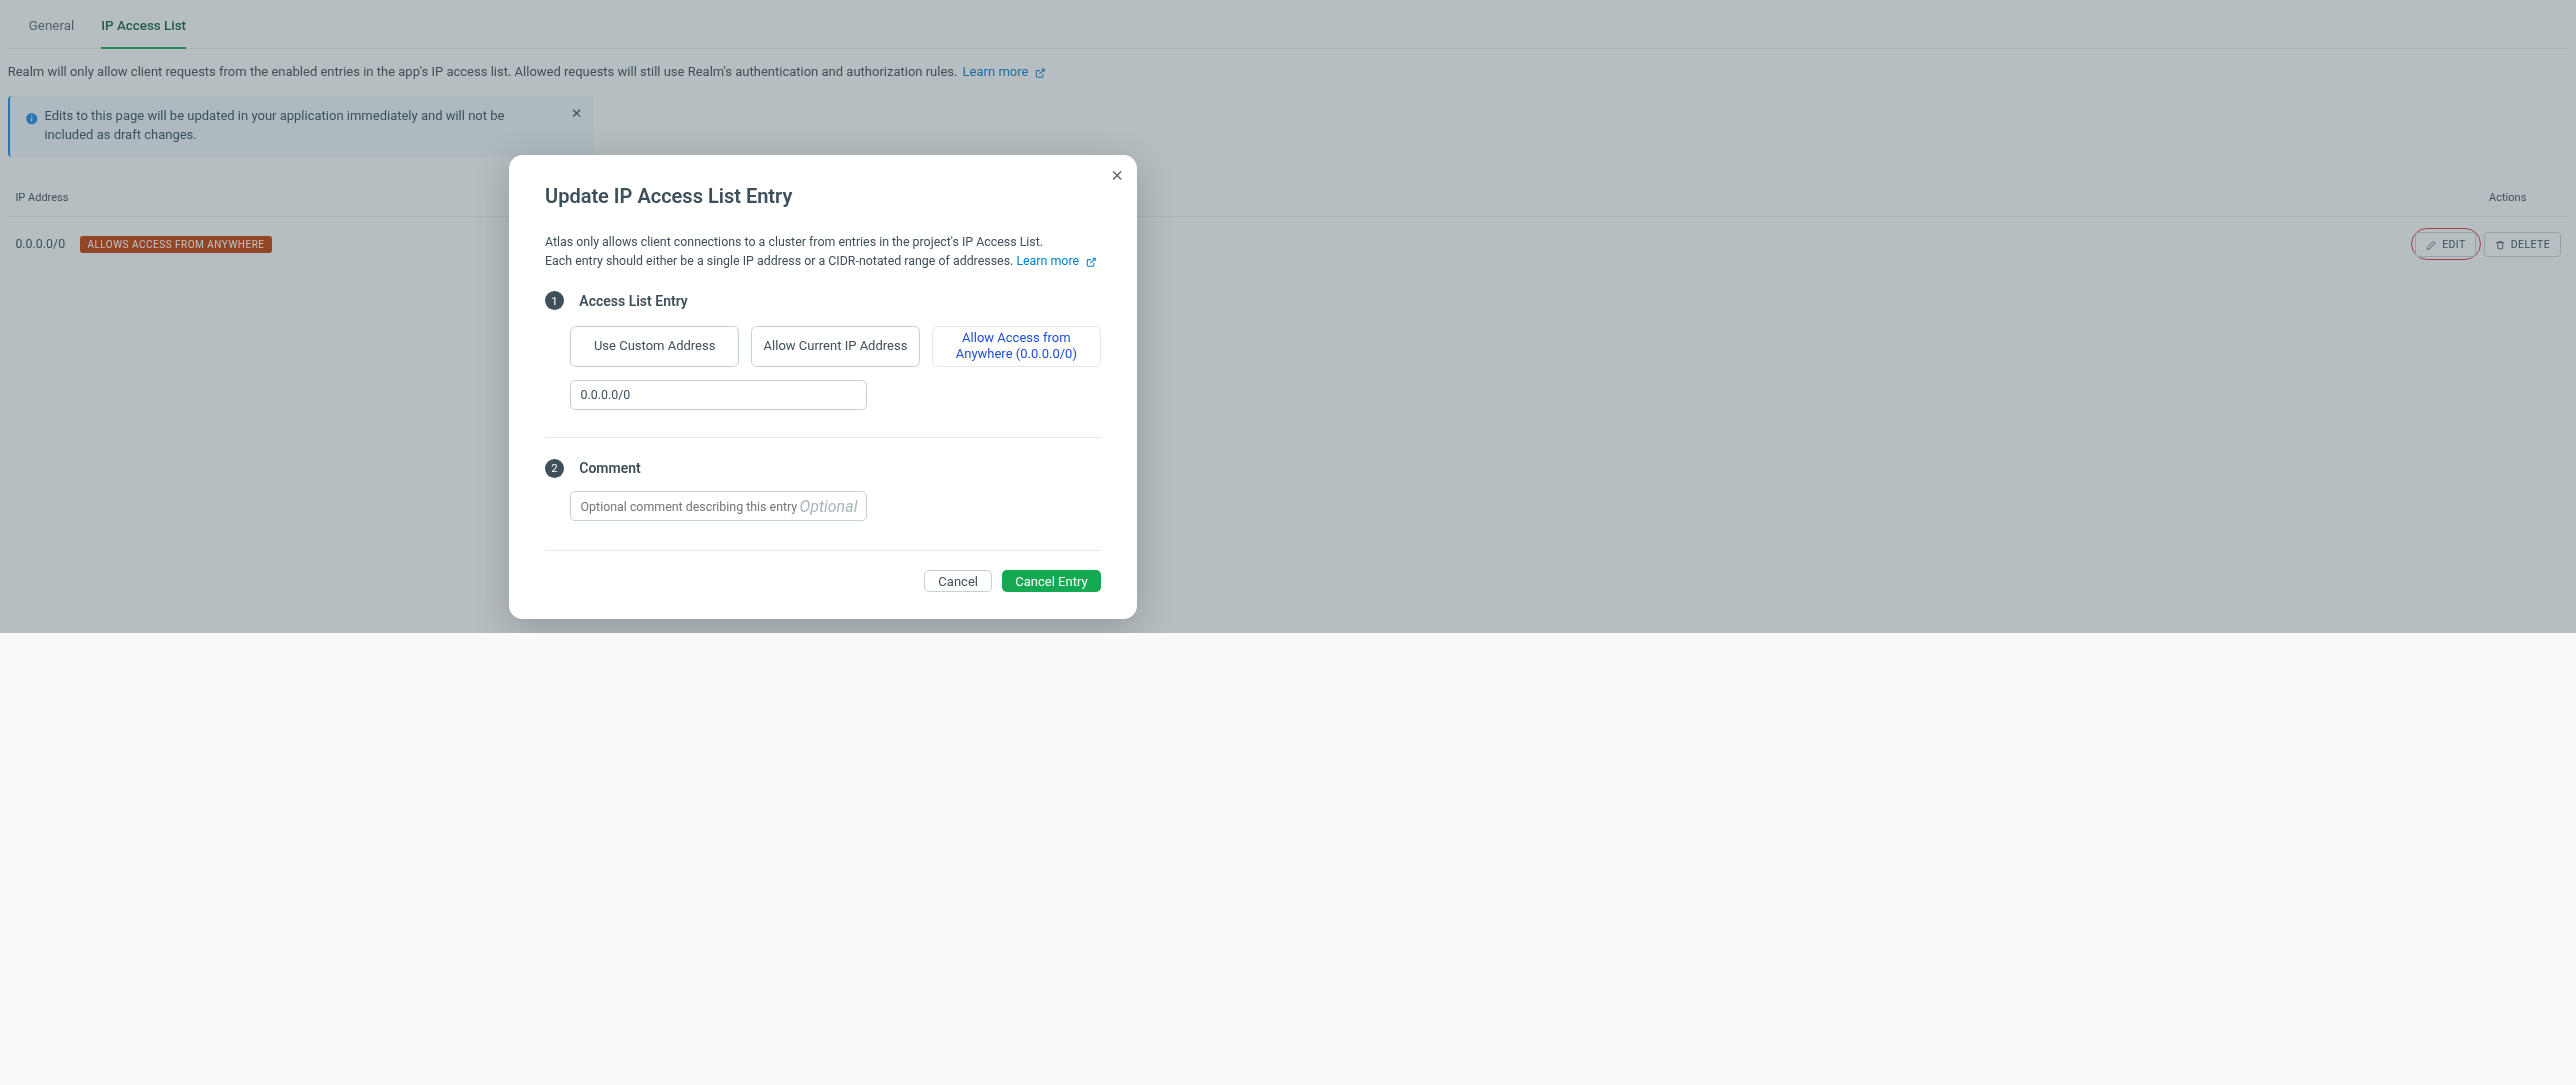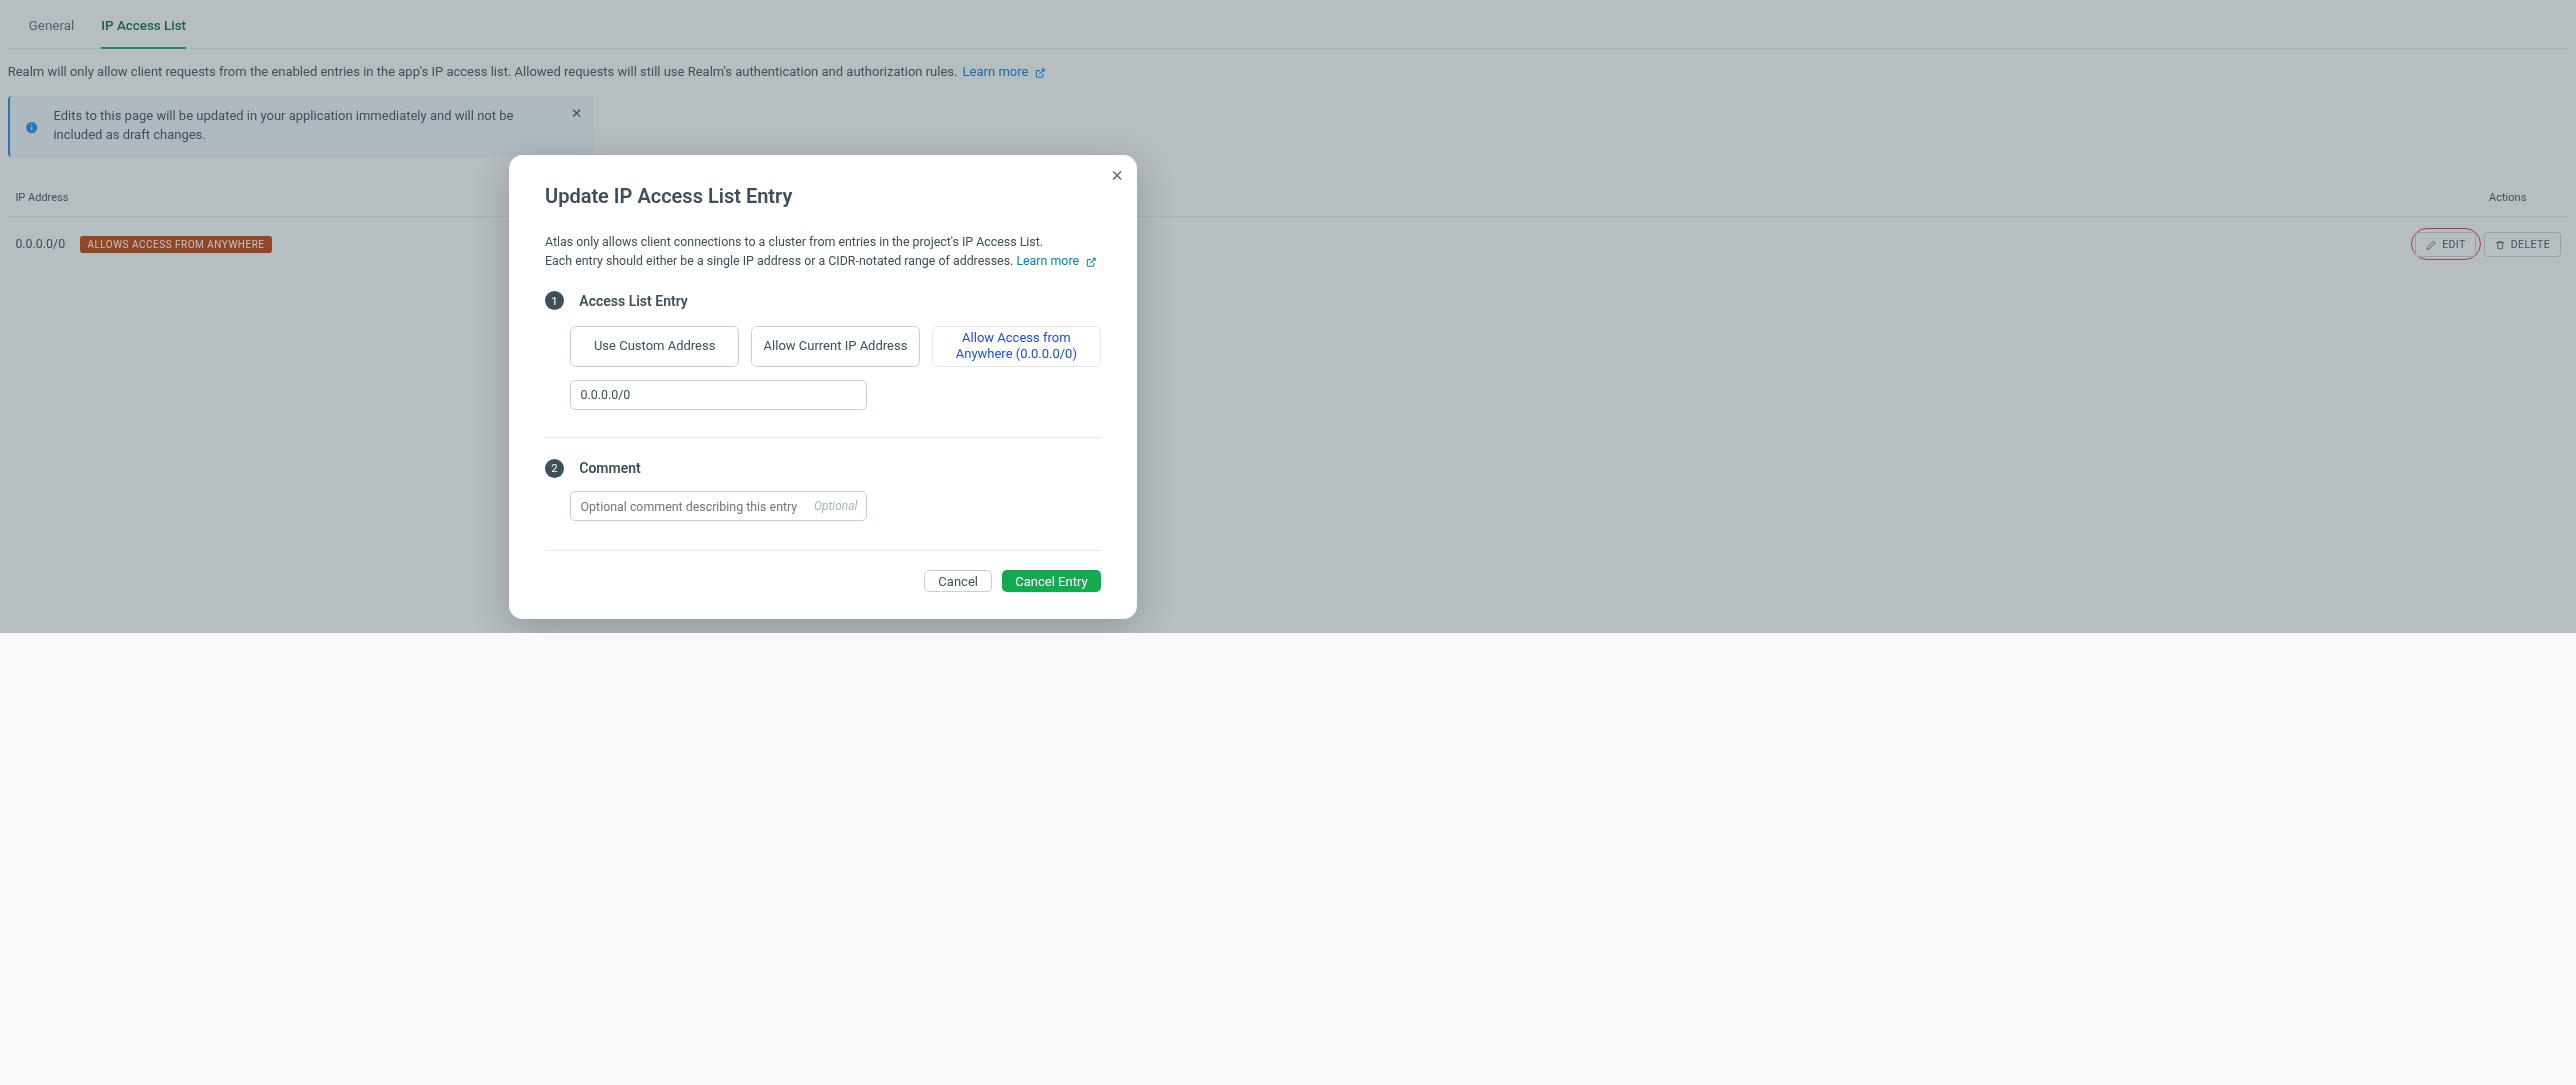--- a/index.html
+++ b/index.html
@@ -8,21 +8,21 @@
     
     .page { padding: 0 7.7px; }
     .tabs { display: flex; gap: 27px; padding: 8.6px 21px 0 21px; border-bottom: 1px solid #e7e9ec; }
     .tab { font-size: 13.4px; color: #5c6c75; padding: 9.6px 0 13.4px 0; cursor: pointer; }
     .tab.active { color: #116149; border-bottom: 2.9px solid #13aa52; font-weight: 500; margin-bottom: -1px; }
 
     .helper { padding: 15.3px 0 0 0; font-size: 13px; color: #3d4f58; }
     .helper .learn { color: #017FCC; text-decoration: none; margin-left: 1.9px; }
     .ext-ico { display: inline-block; width: 10.5px; height: 10.5px; margin-left: 3.8px; position: relative; top: 1px; }
 
-    .notice { margin-top: 17px; display: inline-flex; align-items: center; gap: 15px; width: 586px; background: #edf3f8; border-left: 2.9px solid #1e8ae7; padding: 11.5px 38px 11.5px 15.3px; border-radius: 3.8px; position: relative; font-size: 13px; line-height: 1.45; color: #3d4f58; }
+    .notice { margin-top: 17px; display: inline-flex; align-items: flex-start; gap: 6px; width: 586px; background: #edf3f8; border-left: 2.9px solid #1e8ae7; padding: 11.5px 38px 11.5px 15.3px; border-radius: 3.8px; position: relative; font-size: 13px; line-height: 1.45; color: #3d4f58; }
     .notice .info-ico { color: #1e8ae7; margin-top: 1.9px; font-size: 12.4px; }
     .notice .close-ico { position: absolute; right: 11.5px; top: 7.7px; color: #3d4f58; font-size: 13.4px; cursor: pointer; }
 
     .table { margin-top: 23px; width: 100%; border-collapse: collapse; }
     .table th { text-align: left; font-size: 11px; font-weight: 400; color: #3d4f58; padding: 11.5px 7.7px; border-bottom: 1px solid #e7e9ec; }
     .table th:last-child { text-align: right; padding-right: 42px; }
     .table td { padding: 11.5px 7.7px; font-size: 12.4px; color: #3d4f58; }
     .badge { display: inline-block; background: #c2410c; color: #fff; font-size: 10px; letter-spacing: 0.5px; padding: 2.9px 7.7px; border-radius: 2.9px; margin-left: 11.5px; }
     .row-actions { text-align: right; white-space: nowrap; }
     .btn-small { display: inline-flex; align-items: center; gap: 5.7px; border: 1px solid #c4d0d6; border-radius: 3.8px; background: #fbfbfb; padding: 4.8px 9.6px; font-size: 10.5px; letter-spacing: 0.4px; color: #3d4f58; cursor: pointer; }
@@ -39,21 +39,21 @@
     .step { display: flex; align-items: center; gap: 15.3px; margin-top: 21px; }
     .step-num { width: 19px; height: 19px; border-radius: 50%; background: #3d4f58; color: #fff; font-size: 11.5px; display: flex; align-items: center; justify-content: center; }
     .step-label { font-size: 14px; font-weight: 600; color: #3d4f58; }
 
     .btn-row { display: flex; gap: 11.5px; margin: 15.3px 0 0 25px; }
     .opt-btn { flex: 1; height: 41px; border: 1px solid #c4d0d6; border-radius: 5.7px; background: #fff; font-size: 13px; color: #3d4f58; display: flex; align-items: center; justify-content: center; text-align: center; padding: 3.8px 9.6px; line-height: 1.25; cursor: pointer; }
     .opt-btn.disabled { color: #1d4ed8; border-color: #e2e7ea; cursor: default; }
 
     .field { margin: 13.4px 0 0 25px; position: relative; width: 297px; }
     .field input { width: 100%; height: 30px; border: 1px solid #c4d0d6; border-radius: 4.8px; padding: 5.7px 9.6px; font-size: 12.4px; color: #3d4f58; }
-    .field .hint { position: absolute; right: 9.6px; top: 50%; transform: translateY(-50%); color: #a9b5bc; font-size: 12px; font-style: italic; pointer-events: none; }
+    .field .hint { position: absolute; right: 9.6px; top: 50%; transform: translateY(-50%); color: #a9b5bc; font-size: 16px; font-style: italic; pointer-events: none; }
 
     .divider { height: 1px; background: #e7e9ec; margin: 27px 0 0 0; }
 
     .footer { display: flex; justify-content: flex-end; gap: 9.6px; padding-top: 19px; border-top: 1px solid #e7e9ec; margin-top: 29px; }
     .btn { height: 22px; padding: 0 13.4px; border-radius: 4.8px; font-size: 13px; cursor: pointer; display: inline-flex; align-items: center; }
     .btn-outline { border: 1px solid #c4d0d6; background: #fff; color: #3d4f58; }
     .btn-primary { border: none; background: #13aa52; color: #fff; }
 
     svg { display: inline-block; vertical-align: middle; }
   </style>

